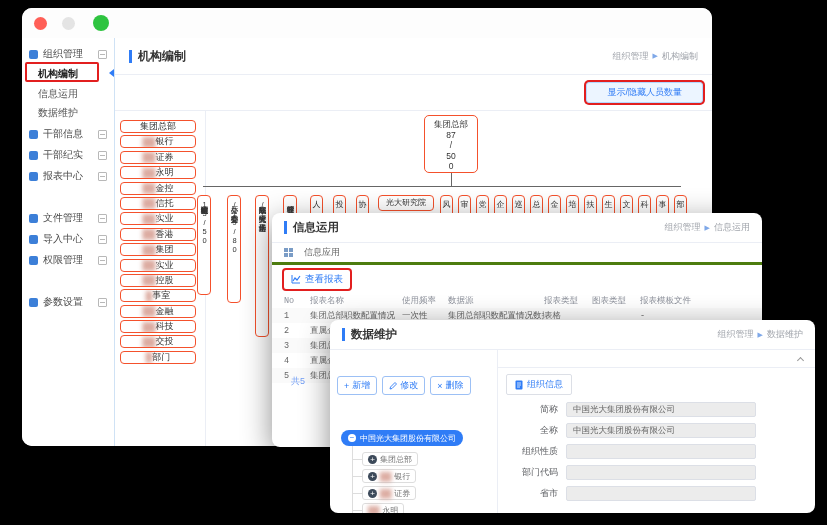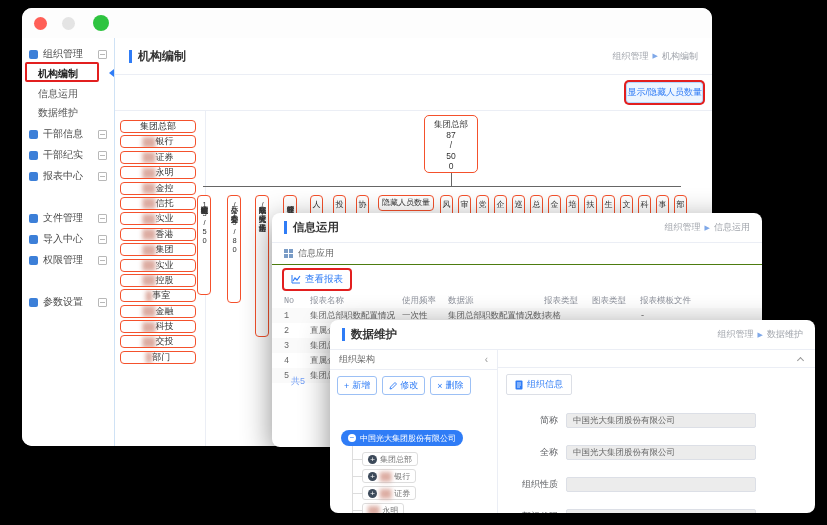--- a/index.html
+++ b/index.html
@@ -29,21 +29,21 @@
   .ann{border:2px solid #e21f1f;border-radius:2px;pointer-events:none;}
   .active-marker{position:absolute;right:0;top:31px;width:0;height:0;border-top:4px solid transparent;border-bottom:4px solid transparent;border-right:5px solid #2f7cf6;}
 
   
   .c-header{position:absolute;left:93px;top:30px;right:0;height:37px;border-bottom:1px solid #ebeef5;display:flex;align-items:center;padding:0 14px;}
   .tbar{width:3px;height:13px;background:#2f7cf6;margin-right:6px;flex:none;}
   .c-title{font-size:12px;color:#333;font-weight:bold;}
   .crumb{margin-left:auto;display:flex;align-items:center;gap:4px;font-size:9px;color:#a0a4ab;}
   .crumb .arrow{color:#7fa8e8;font-size:7px;}
   .toolbar{position:absolute;left:93px;top:67px;right:0;height:36px;border-bottom:1px solid #ebeef5;display:flex;align-items:center;justify-content:flex-end;padding:0 9px;}
-  .toggle-btn{display:inline-flex;align-items:center;background:#ecf5ff;border:1px solid #b3d8ff;color:#2f7cf6;font-size:9px;padding:3px 0;border-radius:3px;box-shadow:0 0 0 2px #e21f1f;cursor:pointer;}
+  .toggle-btn{display:inline-flex;align-items:center;background:#ecf5ff;border:1px solid #b3d8ff;color:#2f7cf6;font-size:9px;padding:3px 20px;border-radius:3px;box-shadow:0 0 0 2px #e21f1f;cursor:pointer;}
   .v-divider{position:absolute;left:183px;top:103px;width:1px;bottom:0;background:#ebeef5;}
 
   
   .chart-layer{position:absolute;left:0;top:0;width:827px;height:525px;z-index:2;pointer-events:none;}
   .chart-layer > *{pointer-events:auto;}
   .llist{position:absolute;left:120px;top:120px;width:76px;display:flex;flex-direction:column;gap:2.4px;}
   .lbox{height:13px;border:1.5px solid #f4512c;border-radius:4px;background:#fff;display:flex;align-items:center;justify-content:center;font-size:9px;color:#333;white-space:nowrap;overflow:hidden;cursor:pointer;}
   .redact{filter:blur(2px);color:#cf8d7f;opacity:.75;}
   .redact.sm{font-size:8px;}
   .h-line{position:absolute;left:203px;top:186px;width:478px;height:1px;background:#666;}
@@ -56,21 +56,21 @@
   .cnode.wide{left:378px;width:56px;height:16px;font-size:8px;text-align:center;line-height:13px;white-space:nowrap;overflow:hidden;}
 
   
   .panel{position:absolute;background:#fff;border-radius:8px;box-shadow:0 8px 30px rgba(0,0,0,.45);overflow:hidden;}
   .panel.info{left:272px;top:213px;width:490px;height:234px;z-index:10;}
   .panel.maint{left:330px;top:320px;width:485px;height:193px;z-index:20;}
   .p-header{height:30px;border-bottom:1px solid #ebeef5;display:flex;align-items:center;padding:0 12px;}
   .p-title{font-size:11.5px;color:#333;font-weight:bold;}
 
   
-  .section-bar{height:22px;display:flex;align-items:center;gap:5px;padding:0 12px;border-bottom:1px solid #4d7c0f;font-size:9px;color:#666;}
+  .section-bar{height:22px;display:flex;align-items:center;gap:11px;padding:0 12px;border-bottom:3px solid #4d7c0f;font-size:9px;color:#666;}
   .btn-row{height:28px;display:flex;align-items:center;padding:0 12px;}
   .view-btn{display:inline-flex;align-items:center;gap:4px;color:#2f7cf6;font-size:9.5px;background:#fff;border:0;padding:3px 7px;box-shadow:0 0 0 2px #e21f1f;border-radius:2px;cursor:pointer;}
   .tgrid{display:grid;grid-template-columns:26px 92px 46px 96px 48px 48px 1fr;align-items:center;padding:0 12px;height:15px;}
   .thead{color:#8c909a;font-size:8.5px;}
   .trow{color:#666;font-size:8.5px;}
   .trow:nth-child(odd){background:#fafafa;}
   .tgrid span{white-space:nowrap;overflow:hidden;font-family:Liberation Mono, monospace;}
   .total{position:absolute;left:19px;top:162px;font-size:9px;color:#709df5;}
 
   
@@ -83,21 +83,21 @@
   .root-pill{position:absolute;left:11px;top:80px;height:16px;display:inline-flex;align-items:center;gap:4px;background:#2f7cf6;color:#fff;font-size:8px;padding:0 7px;border-radius:9px;white-space:nowrap;cursor:pointer;}
   .pill-circ{width:8px;height:8px;border-radius:50%;background:#fff;color:#2f7cf6;font-size:8px;line-height:8px;text-align:center;flex:none;}
   .tnode{position:absolute;left:32px;height:14px;display:inline-flex;align-items:center;gap:3px;border:1px solid #ddd;border-radius:3px;background:#fff;font-size:8px;color:#777;padding:0 5px;white-space:nowrap;cursor:pointer;}
   .tnode::before{content:"";position:absolute;left:-10px;top:50%;width:10px;height:1px;background:#ddd;}
   .cp{width:9px;height:9px;border-radius:50%;background:#3d4a5a;color:#fff;font-size:8px;line-height:9px;text-align:center;flex:none;}
   .m-right{position:absolute;left:168px;top:30px;right:0;bottom:0;}
   .collapse-bar{height:18px;border-bottom:1px solid #ebeef5;position:relative;}
   .chev-up{position:absolute;right:12px;top:8px;width:5px;height:5px;border-left:1px solid #999;border-top:1px solid #999;transform:rotate(45deg);}
   .tab{position:absolute;left:8px;top:24px;display:inline-flex;align-items:center;gap:4px;border:1px solid #dcdfe6;border-radius:2px;padding:3px 8px;font-size:9px;color:#2f7cf6;cursor:pointer;background:#fff;}
   .form{position:absolute;left:0;top:46px;right:0;}
-  .f-row{display:flex;align-items:center;height:16px;margin-top:16px;}
+  .f-row{display:flex;align-items:center;height:16px;margin-top:5px;}
   .f-label{width:60px;text-align:right;font-size:9px;color:#606266;margin-right:8px;flex:none;}
   .f-input{width:190px;height:15px;background:#ececec;border:1px solid #dcdfe6;border-radius:2px;font-size:8.5px;color:#666;line-height:13px;padding:0 6px;white-space:nowrap;overflow:hidden;}
 </style>
 </head>
 <body>
 
 <div class="stage">
 
   <div class="win">
     <div class="titlebar">
@@ -255,21 +255,21 @@
       <div>0</div>
     </div>
 
     <div class="cnode vert" style="left:197px;height:100px">驻集团纪检监察组13/50</div>
     <div class="cnode vert" style="left:227px;height:108px">办公厅/党委办公室19/80</div>
     <div class="cnode vert" style="left:255px;height:142px">战略规划部/光大研究院/博士后工作站</div>
     <div class="cnode vert" style="left:283px;height:48px">财务管理部</div>
     <div class="cnode one" style="left:310px">人</div>
     <div class="cnode one" style="left:333px">投</div>
     <div class="cnode one" style="left:356px">协</div>
-    <div class="cnode wide">隐藏人员数量</div>
+    <div class="cnode wide">光大研究院</div>
     <div class="cnode one" style="left:440px">风</div>
     <div class="cnode one" style="left:458px">审</div>
     <div class="cnode one" style="left:476px">党</div>
     <div class="cnode one" style="left:494px">企</div>
     <div class="cnode one" style="left:512px">巡</div>
     <div class="cnode one" style="left:530px">总</div>
     <div class="cnode one" style="left:548px">金</div>
     <div class="cnode one" style="left:566px">培</div>
     <div class="cnode one" style="left:584px">扶</div>
     <div class="cnode one" style="left:602px">生</div>
@@ -372,24 +372,20 @@
       <span class="tbar"></span>
       <span class="p-title">数据维护</span>
       <span class="crumb">
         <span>组织管理</span>
         <span class="arrow">▶</span>
         <span>数据维护</span>
       </span>
     </div>
 
     <div class="m-left">
-      <div class="tree-bar">
-        <span>组织架构</span>
-        <span class="chev-left">‹</span>
-      </div>
       <div class="t-btns">
         <button class="t-btn">
             <span>+</span>
             <span>新增</span>
           </button>
         <button class="t-btn">
             <svg width="8" height="8" viewBox="0 0 8 8">
               <path d="M1 7 L1.5 5 L6 0.5 L7.5 2 L3 6.5 Z" fill="none" stroke="#2f7cf6" stroke-width="0.9"></path>
             </svg>
             <span>修改</span>

